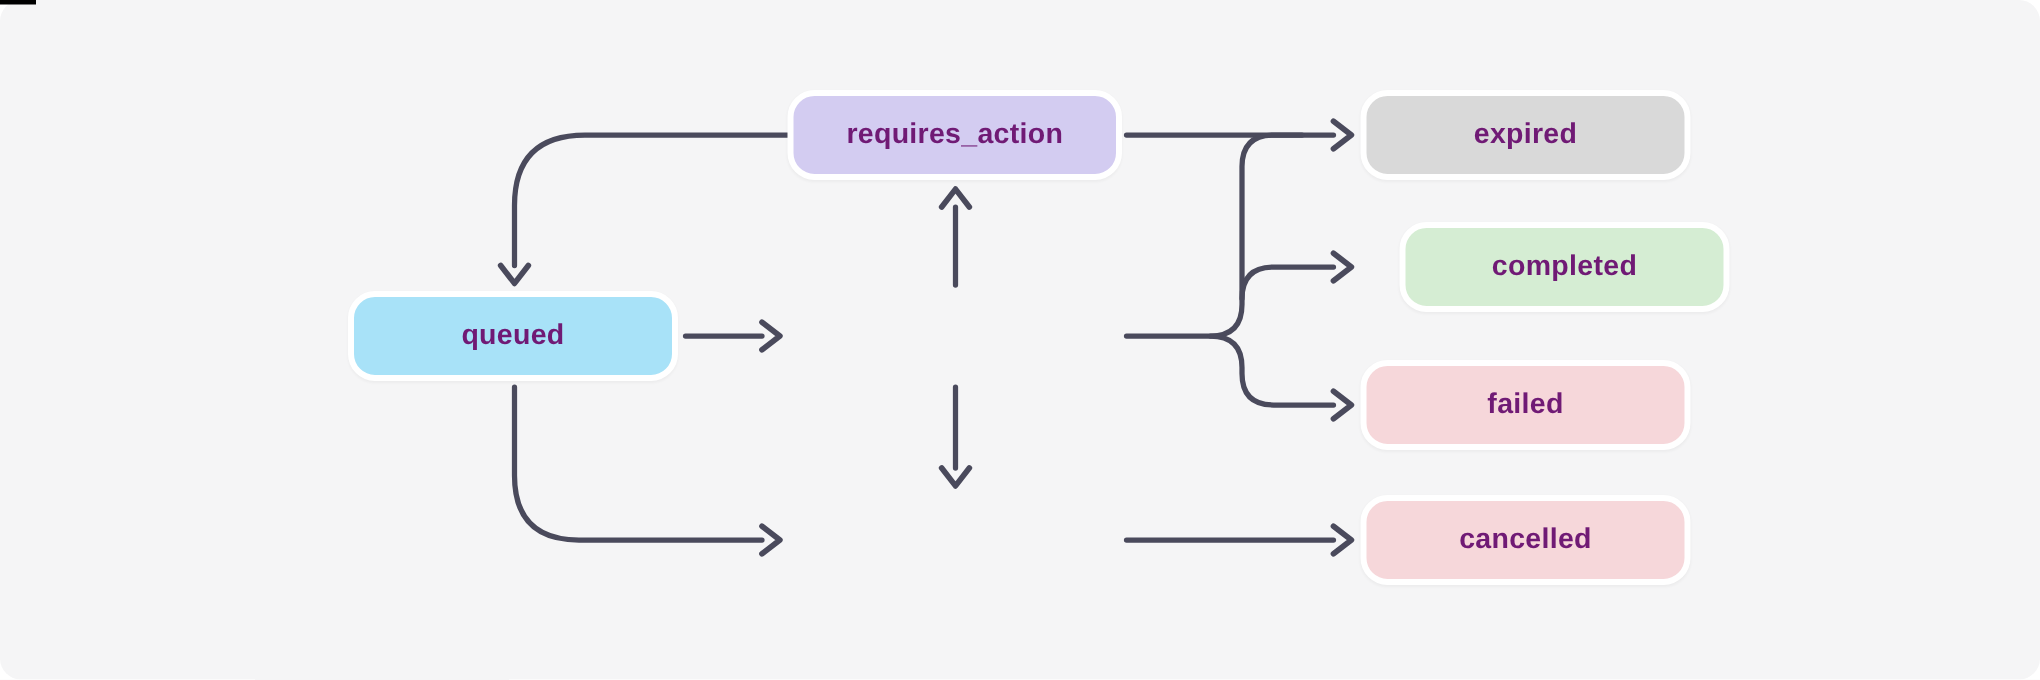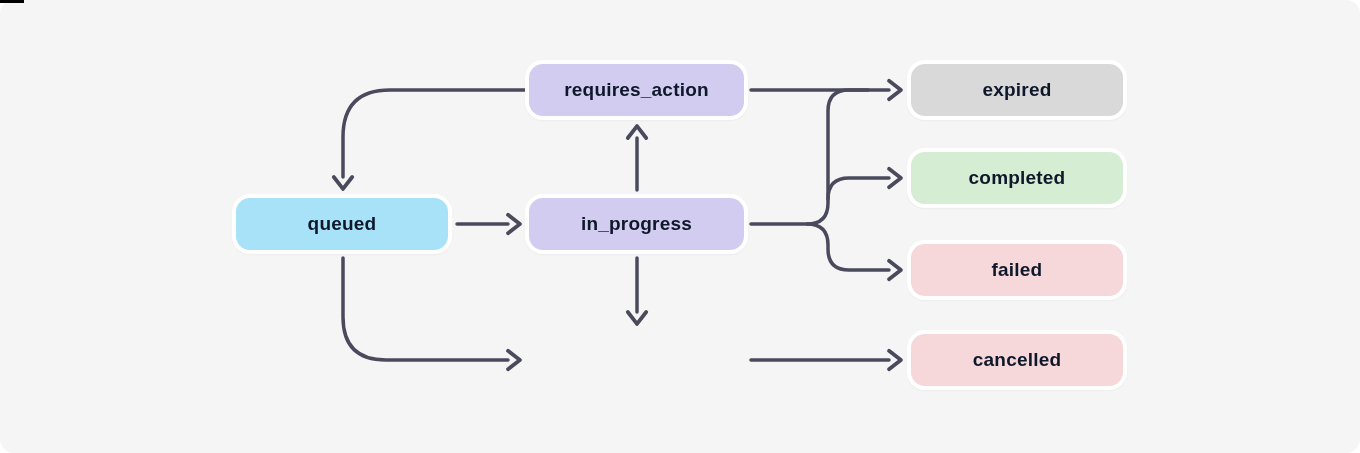--- a/index.html
+++ b/index.html
@@ -34,30 +34,30 @@
     position: absolute;
     z-index: 2;
     border: 4px solid #ffffff;
     border-radius: 18px;
     display: flex; align-items: center; justify-content: center;
     box-shadow: 0 1px 2px rgba(0,0,0,0.04);
   }
   .node .label {
     font-size: 19px;
     font-weight: bold;
-    color: #0f172a;
+    color: #701a75;
     letter-spacing: 0.2px;
   }
 
   .n-queued          { left: 232px; top: 194px; width: 220px; height: 60px; }
   .n-requires_action { left: 525px; top:  60px; width: 223px; height: 60px; }
   .n-in_progress     { left: 525px; top: 194px; width: 223px; height: 60px; }
   .n-cancelling      { left: 525px; top: 330px; width: 223px; height: 60px; }
   .n-expired         { left: 907px; top:  60px; width: 220px; height: 60px; justify-content: center; }
-  .n-completed       { left: 907px; top: 148px; width: 220px; height: 60px; }
+  .n-completed       { left: 933px; top: 148px; width: 220px; height: 60px; }
   .n-failed          { left: 907px; top: 240px; width: 220px; height: 60px; }
   .n-cancelled       { left: 907px; top: 330px; width: 220px; height: 60px; }
 </style>
 </head>
 <body>
 
 <div class="stage">
 
   <div class="panel" style="background-color: rgb(245, 245, 246);"></div>
 
@@ -84,23 +84,20 @@
   </svg>
 
   <div class="node n-queued" style="background-color: rgb(168, 226, 248); justify-content: center;">
     <span class="label">queued</span>
   </div>
 
   <div class="node n-requires_action" style="background-color: rgb(211, 204, 241);">
     <span class="label">requires_action</span>
   </div>
 
-  <div class="node n-in_progress" style="background-color: rgb(211, 204, 241);">
-    <span class="label">in_progress</span>
-  </div>
 
 
   <div class="node n-expired" style="background-color: rgb(217, 217, 217);">
     <span class="label">expired</span>
   </div>
 
   <div class="node n-completed" style="background-color: rgb(213, 237, 211);">
     <span class="label">completed</span>
   </div>
 

